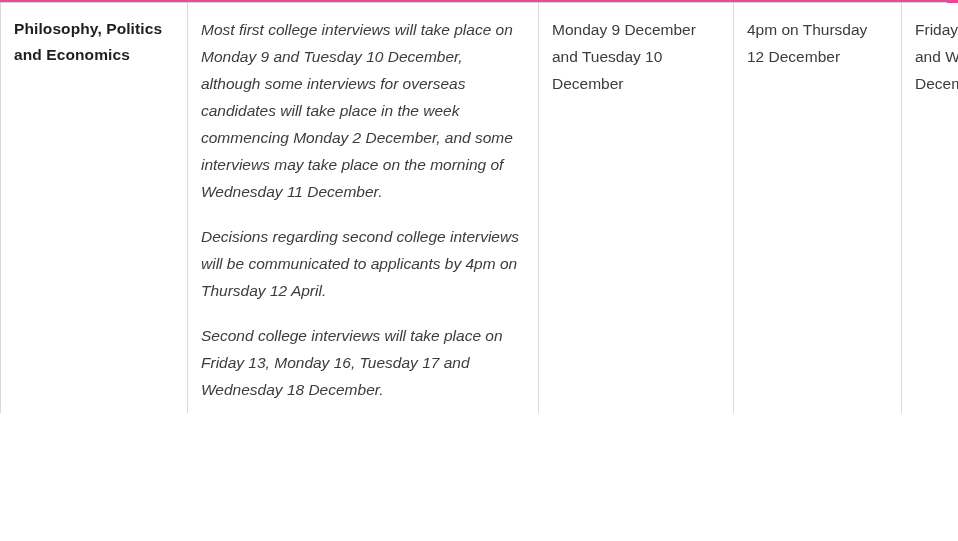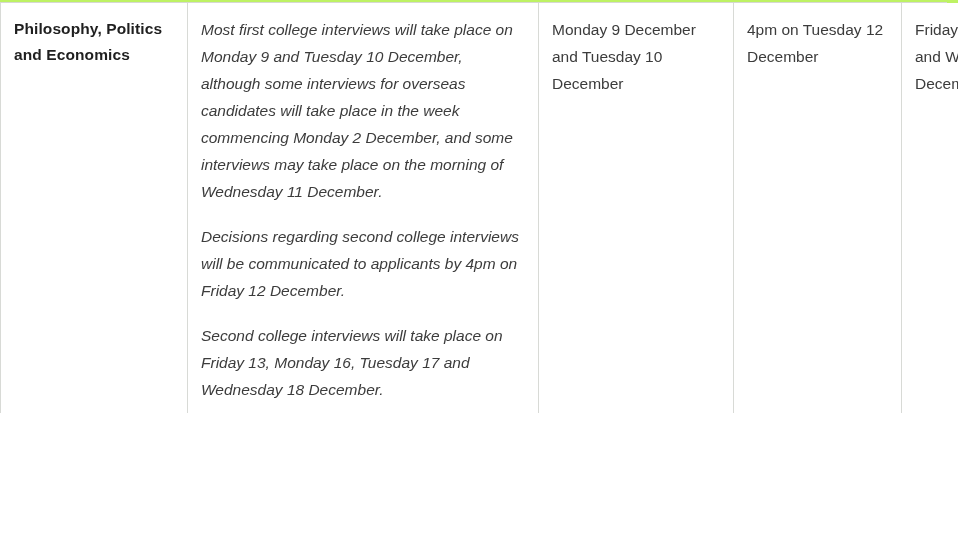--- a/index.html
+++ b/index.html
@@ -13,21 +13,21 @@
     overflow: hidden;
     font-family: "Liberation Sans", sans-serif;
     -webkit-font-smoothing: antialiased;
   }
 
   .table-viewport {
     position: relative;
     width: 958px;
     height: 413px;
     overflow: hidden;
-    background: #bef264;
+    background: #ec4899;
   }
 
   
   .top-rule {
     position: absolute;
     left: 0;
     top: 2px;
     width: 947px;
     height: 1px;
     background: #d6d8d3;
@@ -93,30 +93,30 @@
     <tbody>
 
       <tr class="row-primary">
 
         <td class="col-subject">
           <span>Philosophy, Politics and Economics</span>
         </td>
 
         <td class="col-details">
           <p>Most first college interviews will take place on Monday 9 and Tuesday 10 December, although some interviews for overseas candidates will take place in the week commencing Monday 2 December, and some interviews may take place on the morning of Wednesday 11 December.</p>
-          <p>Decisions regarding second college interviews will be communicated to applicants by 4pm on Friday 12 December.</p>
+          <p>Decisions regarding second college interviews will be communicated to applicants by 4pm on Thursday 12 April.</p>
           <p>Second college interviews will take place on Friday 13, Monday 16, Tuesday 17 and Wednesday 18 December.</p>
         </td>
 
         <td class="col-first">
           <span>Monday 9 December and Tuesday 10 December</span>
         </td>
 
         <td class="col-decision">
-          <span>4pm on Tuesday 12 December</span>
+          <span>4pm on Thursday 12 December</span>
         </td>
 
         <td class="col-second">
           <span>Friday 13 December and Wednesday 18 December</span>
         </td>
 
       </tr>
 
     </tbody>
   </table>

